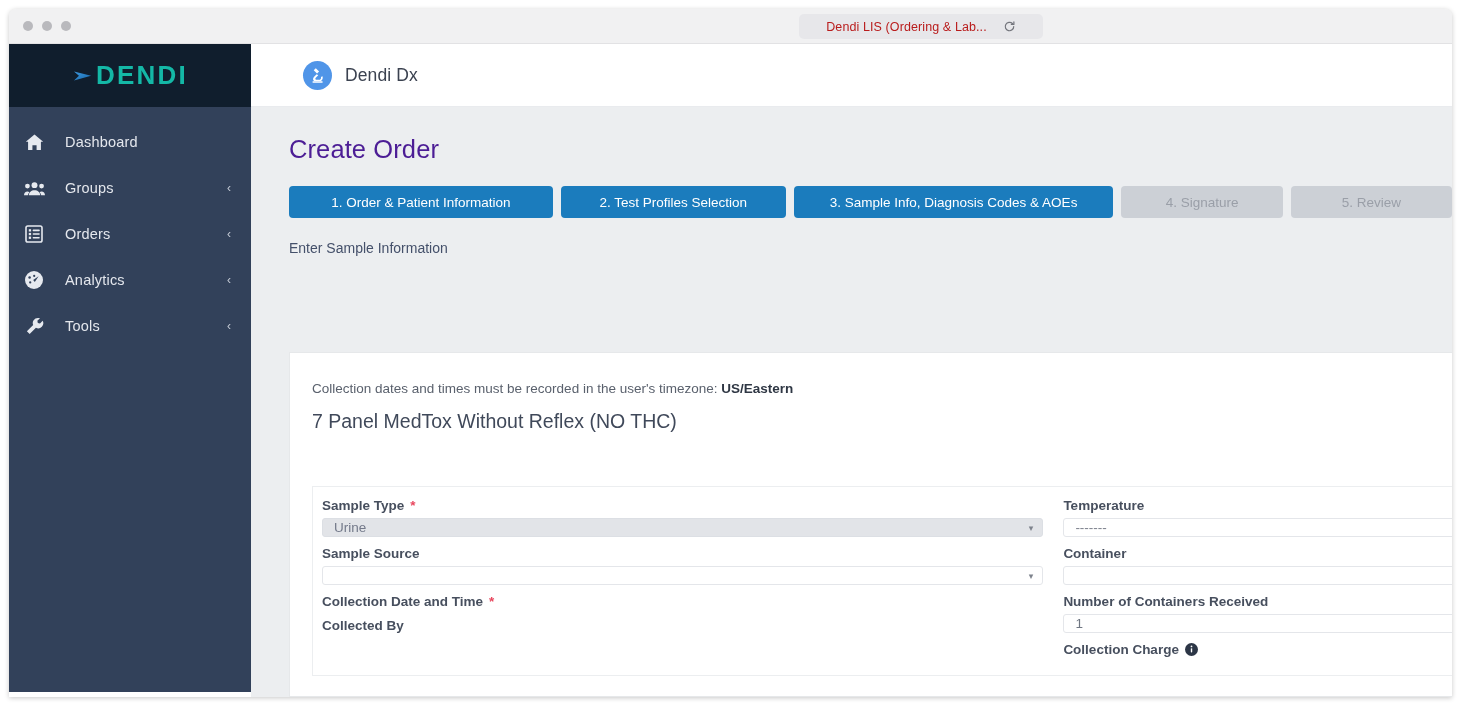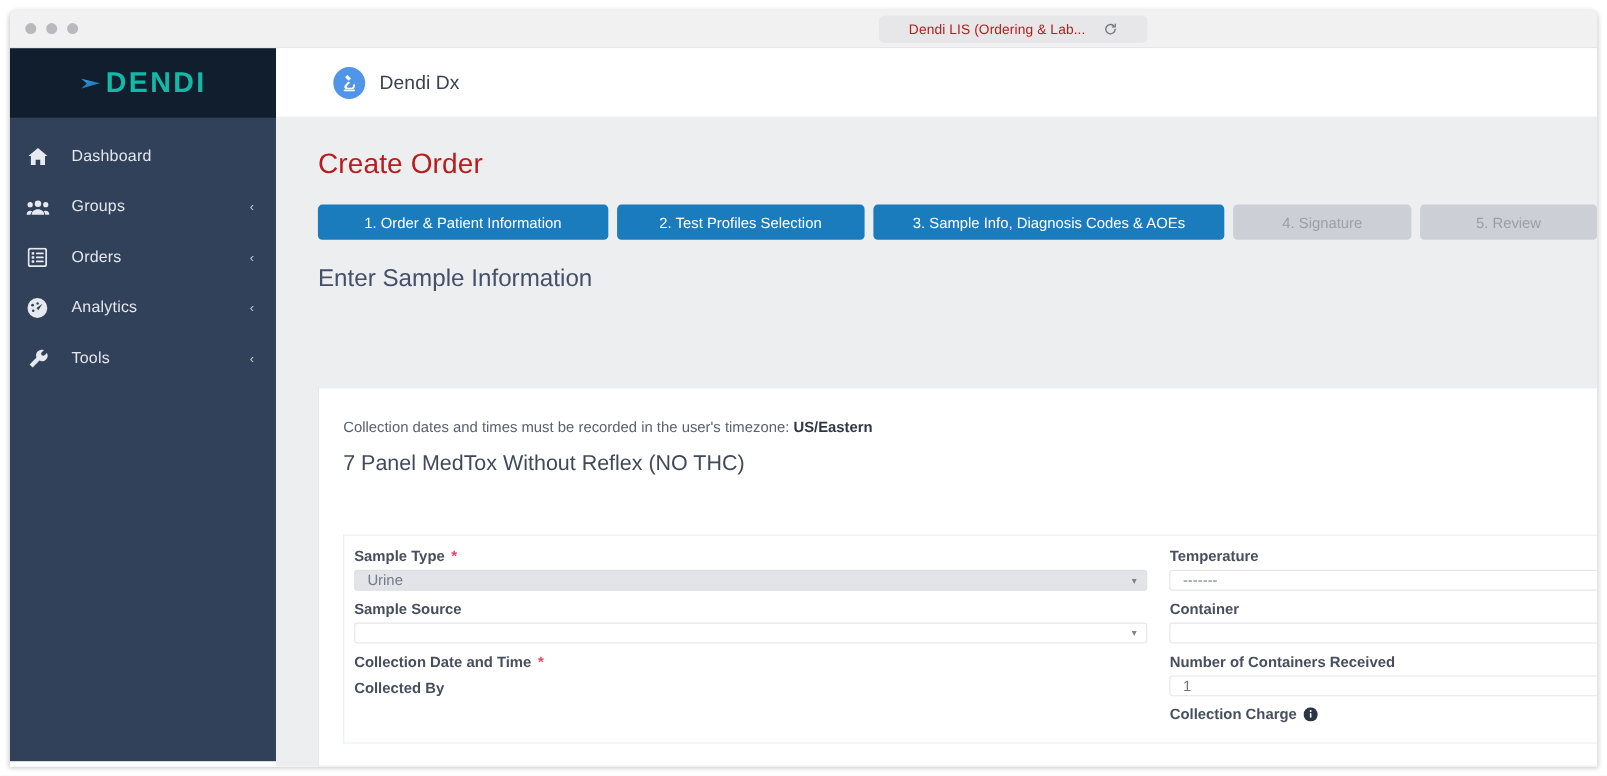--- a/index.html
+++ b/index.html
@@ -113,21 +113,21 @@
   .dx-badge svg { display: block; }
   .dx-title { font-size: 17.5px; color: #3b4250; letter-spacing: .1px; }
 
   .page {
     position: relative;
     height: 590px;
     background: #eceef0;
   }
   .page-title {
     padding: 28px 0 0 38px;
-    font-size: 25.5px; color: #b91c1c; font-weight: 400;
+    font-size: 25.5px; color: #4c1d95; font-weight: 400;
     letter-spacing: .1px;
   }
 
   
   .steps {
     display: flex; gap: 8px;
     padding: 22px 0 0 38px;
   }
   .step {
     height: 32px;
@@ -141,21 +141,21 @@
   .step.active { background: #1b7cbd; color: #ffffff; }
   .step.disabled { background: #ccd0d6; color: #9a9fa8; cursor: default; }
   .step.s1 { width: 272px; }
   .step.s2 { width: 232px; }
   .step.s3 { width: 330px; }
   .step.s4 { width: 166px; }
   .step.s5 { width: 166px; }
 
   .section-title {
     padding: 22px 0 0 38px;
-    font-size: 22px; color: #44506a; font-weight: 400;
+    font-size: 14px; color: #44506a; font-weight: 400;
   }
 
   
   .card {
     position: absolute;
     left: 38px; top: 245px;
     width: 1210px;
     height: 345px;
     background: #ffffff;
     border: 1px solid #e6e8ea;

